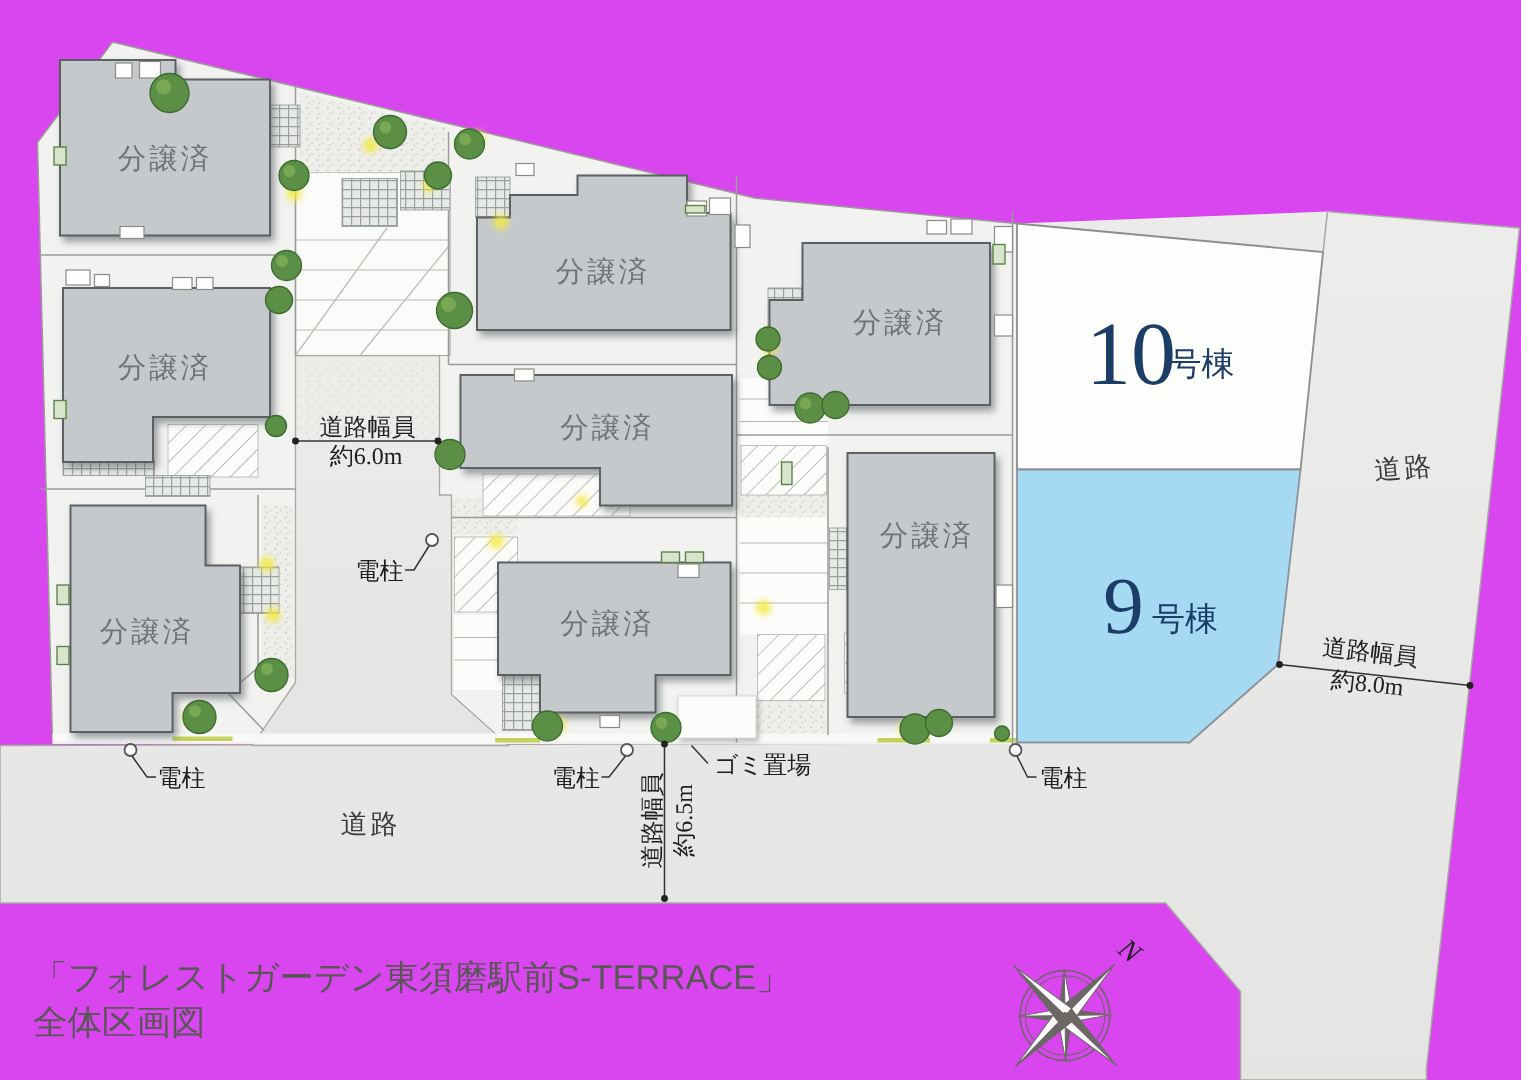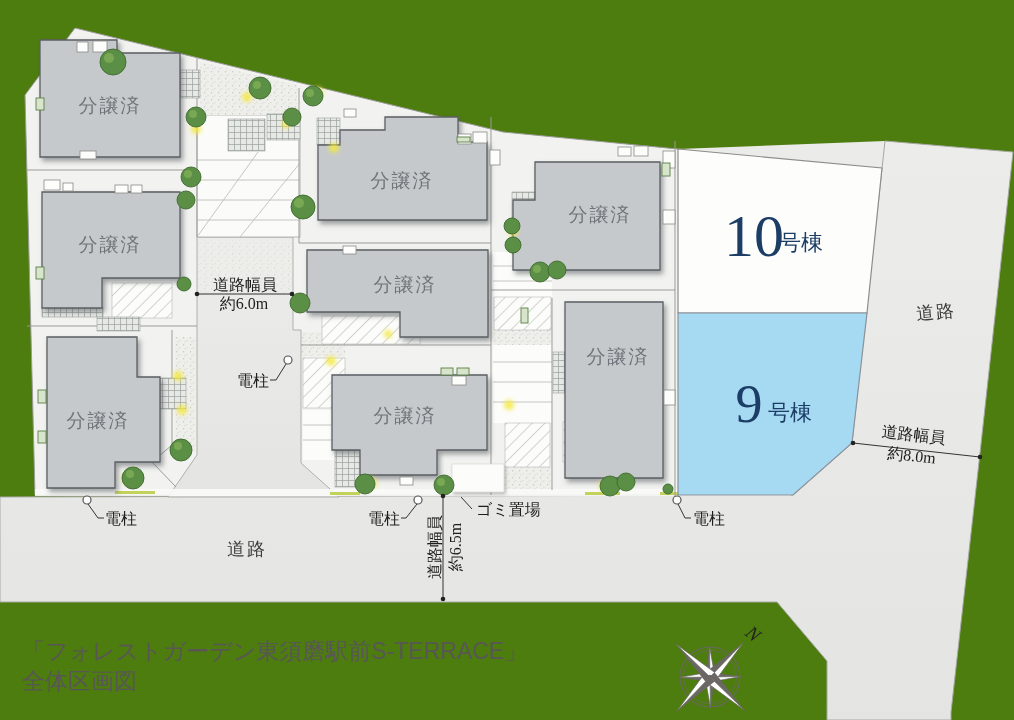--- a/index.html
+++ b/index.html
@@ -1,16 +1,16 @@
 <!DOCTYPE html>
 <html><head>
 <meta charset="utf-8">
 <style>
   html,body{margin:0;padding:0;background:#fff;}
-  .stage{position:relative;width:1014px;height:720px;background:#4d7c0f;overflow:hidden;}
+  .stage{position:relative;width:1014px;height:720px;background:#d946ef;overflow:hidden;}
   svg{display:block;}
   text{font-family:"Liberation Serif","DejaVu Serif",serif;fill:#222;}
   .bldg-label{font-size:19px;fill:#70747a;letter-spacing:2px;}
   .road-label{font-size:18px;fill:#3b3b3b;letter-spacing:2px;}
   .dim-label{font-size:16px;fill:#1e1e1e;}
   .anno-label{font-size:16px;fill:#1e1e1e;}
   .lot-num{font-size:60px;fill:#1b3d66;}
   .lot-num-sm{font-size:54px;fill:#1b3d66;}
   .lot-suffix{font-size:22px;fill:#1b3d66;}
   .title-text{font-family:"Liberation Sans","DejaVu Sans",sans-serif;font-size:23px;fill:#595656;}

